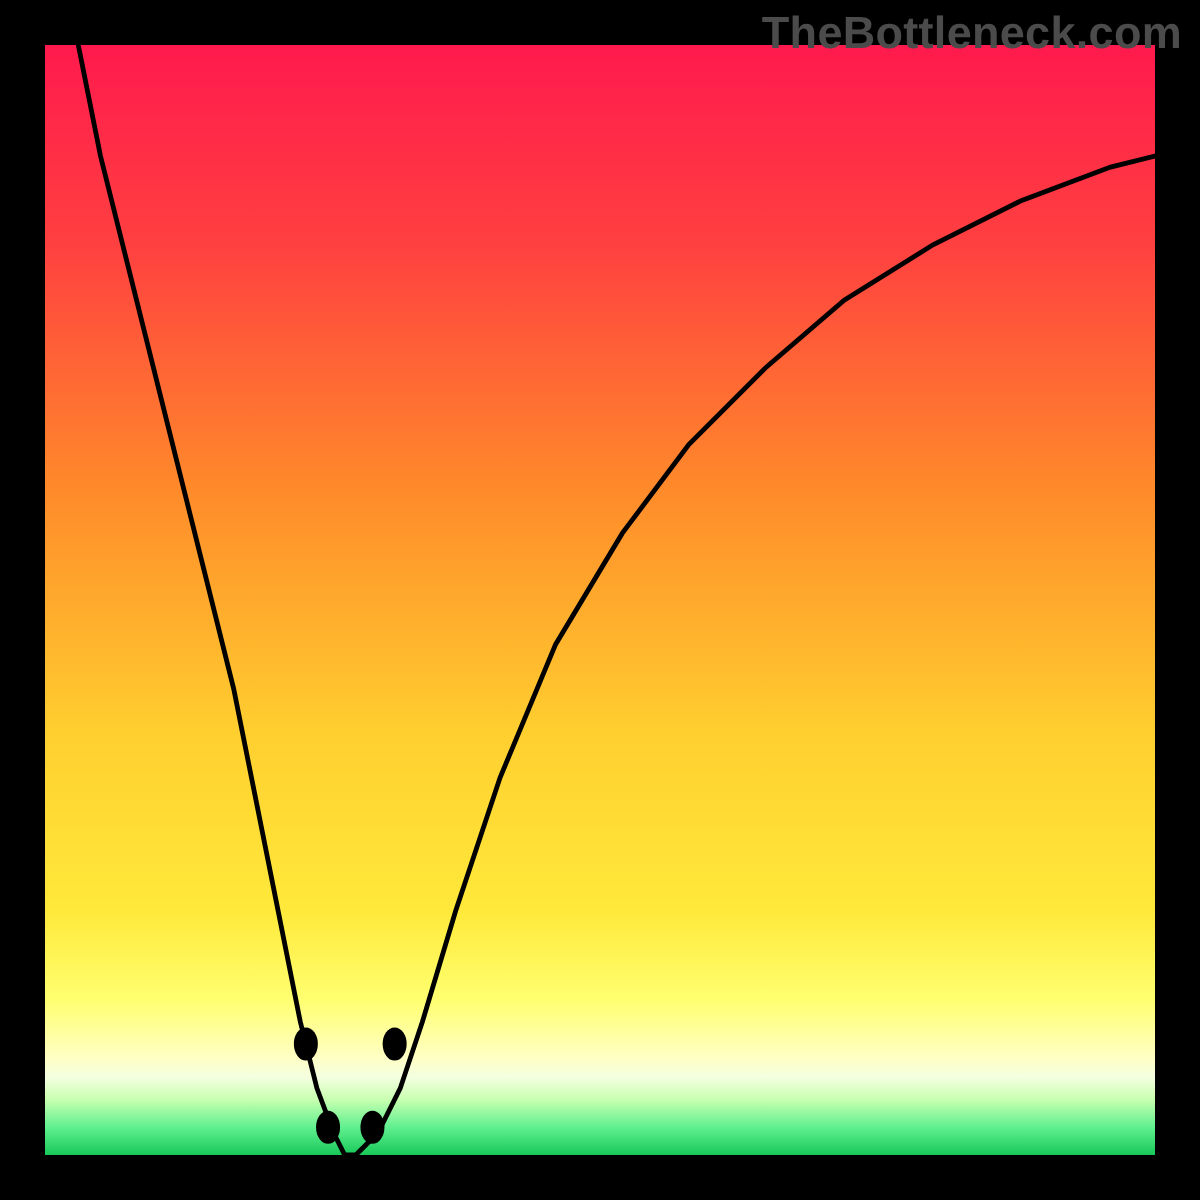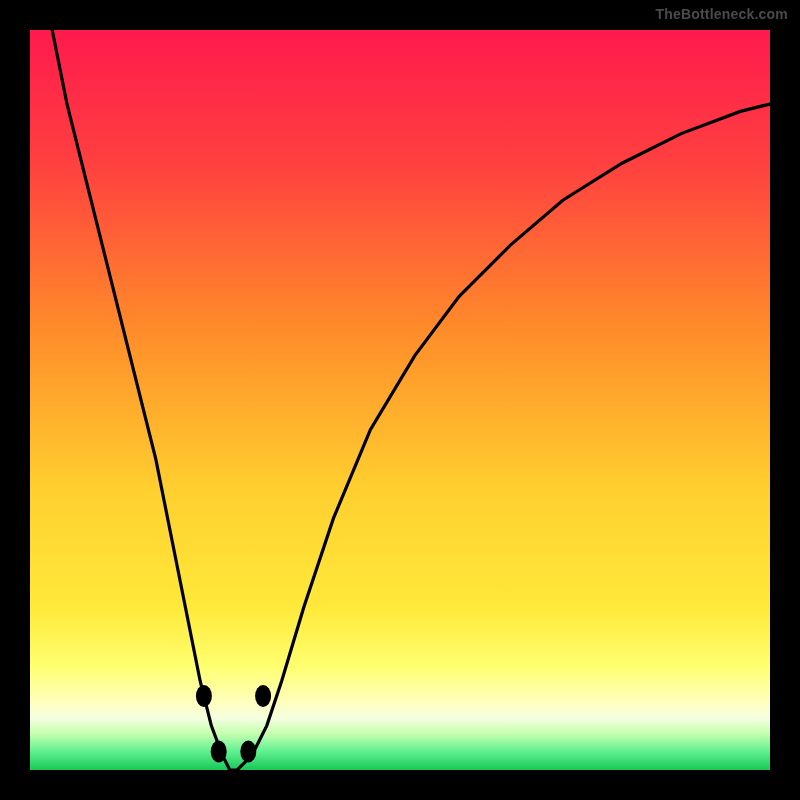--- a/index.html
+++ b/index.html
@@ -36,21 +36,21 @@
     top: 0;
     width: 740px;
     height: 740px;
     pointer-events: none;
   }
   .watermark {
     position: absolute;
     top: 6px;
     right: 12px;
     color: #4b4b4b;
-    font-size: 14px;
+    font-size: 30px;
     font-weight: 600;
     letter-spacing: 0.2px;
     user-select: none;
   }
 </style>
 </head>
 <body>
 
 <div class="frame">
   <div class="plot">

